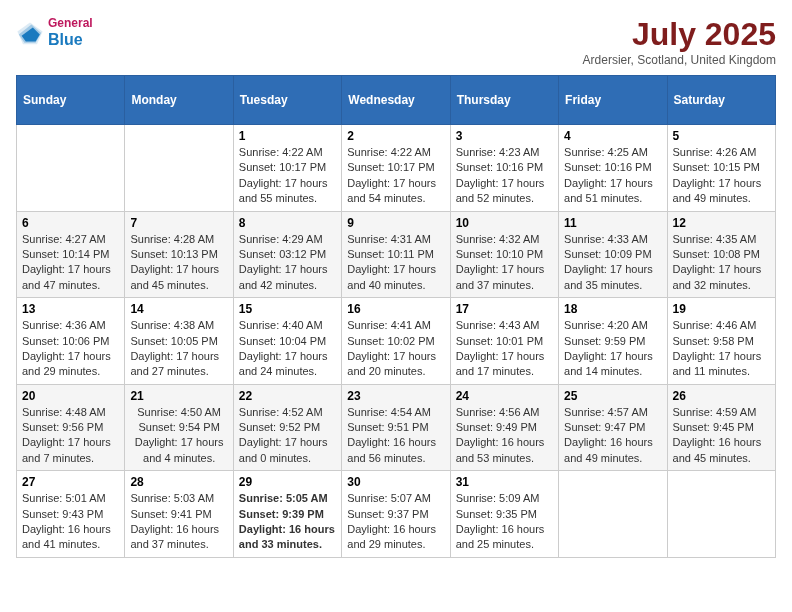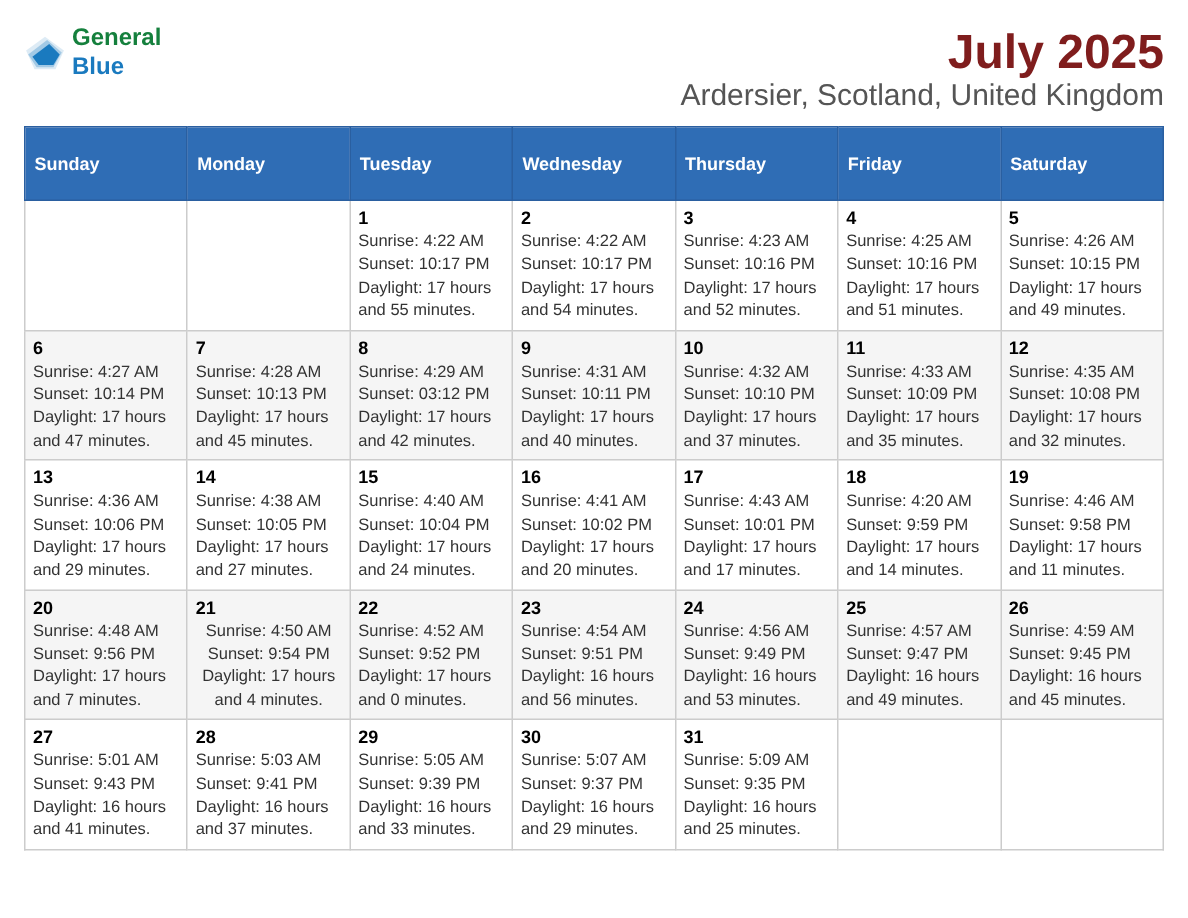--- a/index.html
+++ b/index.html
@@ -27,21 +27,21 @@
     }
     .title-block {
       text-align: right;
     }
     .month-title {
       font-size: 32px;
       font-weight: bold;
       color: #7f1d1d;
     }
     .location {
-      font-size: 20px;
+      font-size: 12px;
       color: #555;
     }
     .calendar {
       width: 100%;
       border-collapse: collapse;
       font-size: 11px;
     }
     .calendar th {
       background-color: #2f6db5;
       color: #fff;
@@ -82,21 +82,21 @@
 <body>
 
 <div class="header">
   <div class="logo">
     <svg class="logo-icon" viewBox="0 0 40 40" xmlns="http://www.w3.org/2000/svg">
       <polygon points="20,5 38,18 30,36 10,36 2,18" fill="#1a7abf" opacity="0.15"></polygon>
       <polygon points="22,8 36,20 28,34 12,34 4,22" fill="#1a7abf" opacity="0.3"></polygon>
       <polygon points="24,12 34,22 28,32 14,32 8,24" fill="#1a7abf"></polygon>
     </svg>
     <div>
-      <div style="font-size:16px; font-weight:bold; color:#15803d; line-height:1.2;">General</div>
+      <div style="font-size:12px; font-weight:bold; color:#be185d; line-height:1.2;">General</div>
       <div style="font-size:16px; font-weight:bold; color:#1a7abf; line-height:1.2;">Blue</div>
     </div>
   </div>
   <div class="title-block">
     <div class="month-title">July 2025</div>
     <div class="location">Ardersier, Scotland, United Kingdom</div>
   </div>
 </div>
 
 <table class="calendar">
@@ -286,21 +286,21 @@
 Daylight: 16 hours and 41 minutes.</div>
         </td>
         <td>
           <div class="day-number">28</div>
           <div class="day-info" style="white-space: pre-line;">Sunrise: 5:03 AM
 Sunset: 9:41 PM
 Daylight: 16 hours and 37 minutes.</div>
         </td>
         <td>
           <div class="day-number">29</div>
-          <div class="day-info" style="white-space: pre-line;">Sunrise: 5:05 AM
+          <div class="day-info" style="white-space: pre-line; font-weight: bold;">Sunrise: 5:05 AM
 Sunset: 9:39 PM
 Daylight: 16 hours and 33 minutes.</div>
         </td>
         <td>
           <div class="day-number">30</div>
           <div class="day-info" style="white-space: pre-line;">Sunrise: 5:07 AM
 Sunset: 9:37 PM
 Daylight: 16 hours and 29 minutes.</div>
         </td>
         <td>

